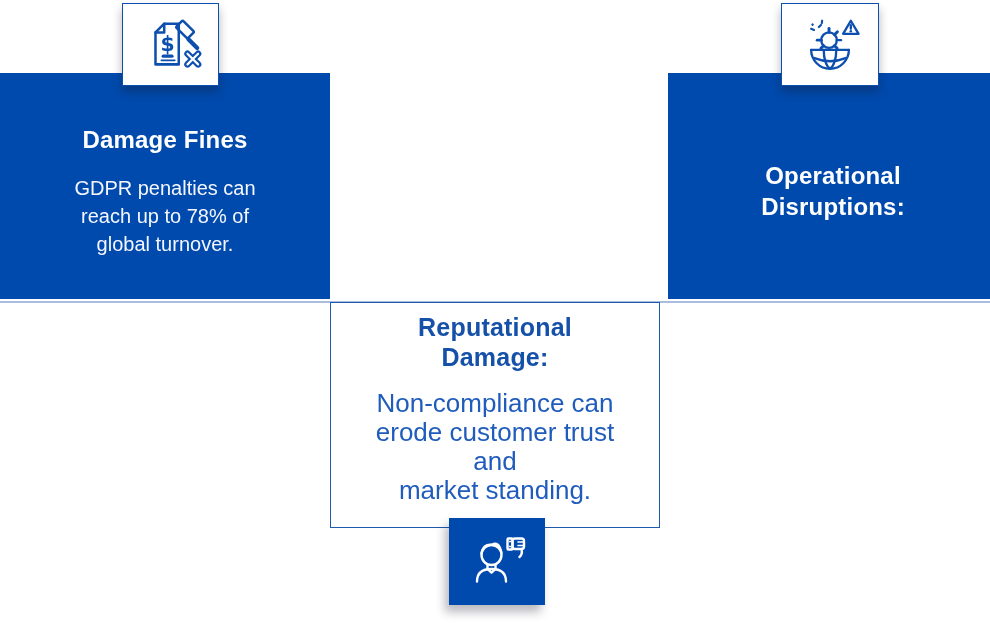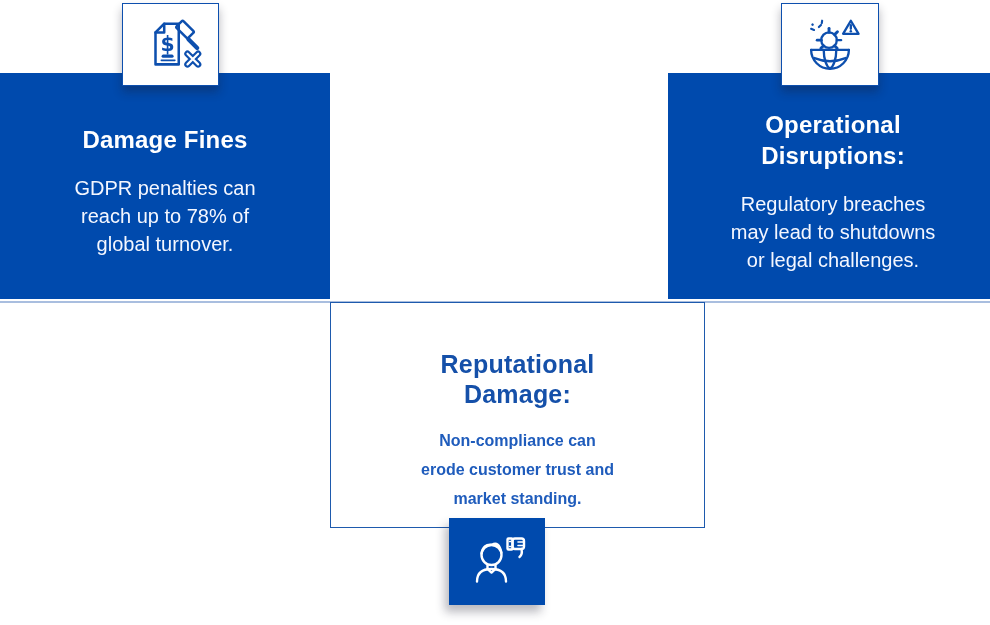--- a/index.html
+++ b/index.html
@@ -25,31 +25,31 @@
   .panel-right{left:668px;}
   .panel .title{
     margin:0;color:#ffffff;font-size:24px;line-height:31px;font-weight:700;
     white-space:pre-line;letter-spacing:.2px;
   }
   .panel .body{
     margin:0;color:#f4f7ff;font-size:20px;line-height:28px;font-weight:400;
     white-space:pre-line;
   }
   .card{
-    position:absolute;left:330px;top:302px;width:375px;height:226px;
+    position:absolute;left:330px;top:302px;width:330px;height:226px;
     background:#ffffff;border:1px solid #1e5aad;box-sizing:border-box;
-    display:flex;flex-direction:column;align-items:center;justify-content:flex-end;
+    display:flex;flex-direction:column;align-items:center;justify-content:center;
     gap:17px;text-align:center;padding:0 20px 14px 20px;
   }
   .card .title{
     margin:0;color:#1550a9;font-size:25px;line-height:30px;font-weight:700;
     white-space:pre-line;letter-spacing:.2px;
   }
   .card .body{
-    margin:0;color:#1f5cbc;font-size:16px;line-height:29px;font-weight:700;
+    margin:0;color:#1f5cbc;font-size:26px;line-height:29px;font-weight:400;
     white-space:pre-line;
   }
   .iconbox{
     position:absolute;display:flex;align-items:center;justify-content:center;
     box-sizing:border-box;
   }
   .iconbox.white{
     background:#ffffff;border:1.5px solid #0d4fae;
     box-shadow:0 6px 9px rgba(25,25,45,.32);
   }
@@ -72,23 +72,20 @@
   <section class="panel panel-left">
     <h2 class="title">Damage Fines</h2>
     <p class="body">GDPR penalties can
 reach up to 78% of
 global turnover.</p>
   </section>
 
   <section class="panel panel-right">
     <h2 class="title">Operational
 Disruptions:</h2>
-    <p class="body">Regulatory breaches
-may lead to shutdowns
-or legal challenges.</p>
   </section>
 
   <section class="card">
     <h2 class="title">Reputational
 Damage:</h2>
     <p class="body">Non-compliance can
 erode customer trust and
 market standing.</p>
   </section>
 

